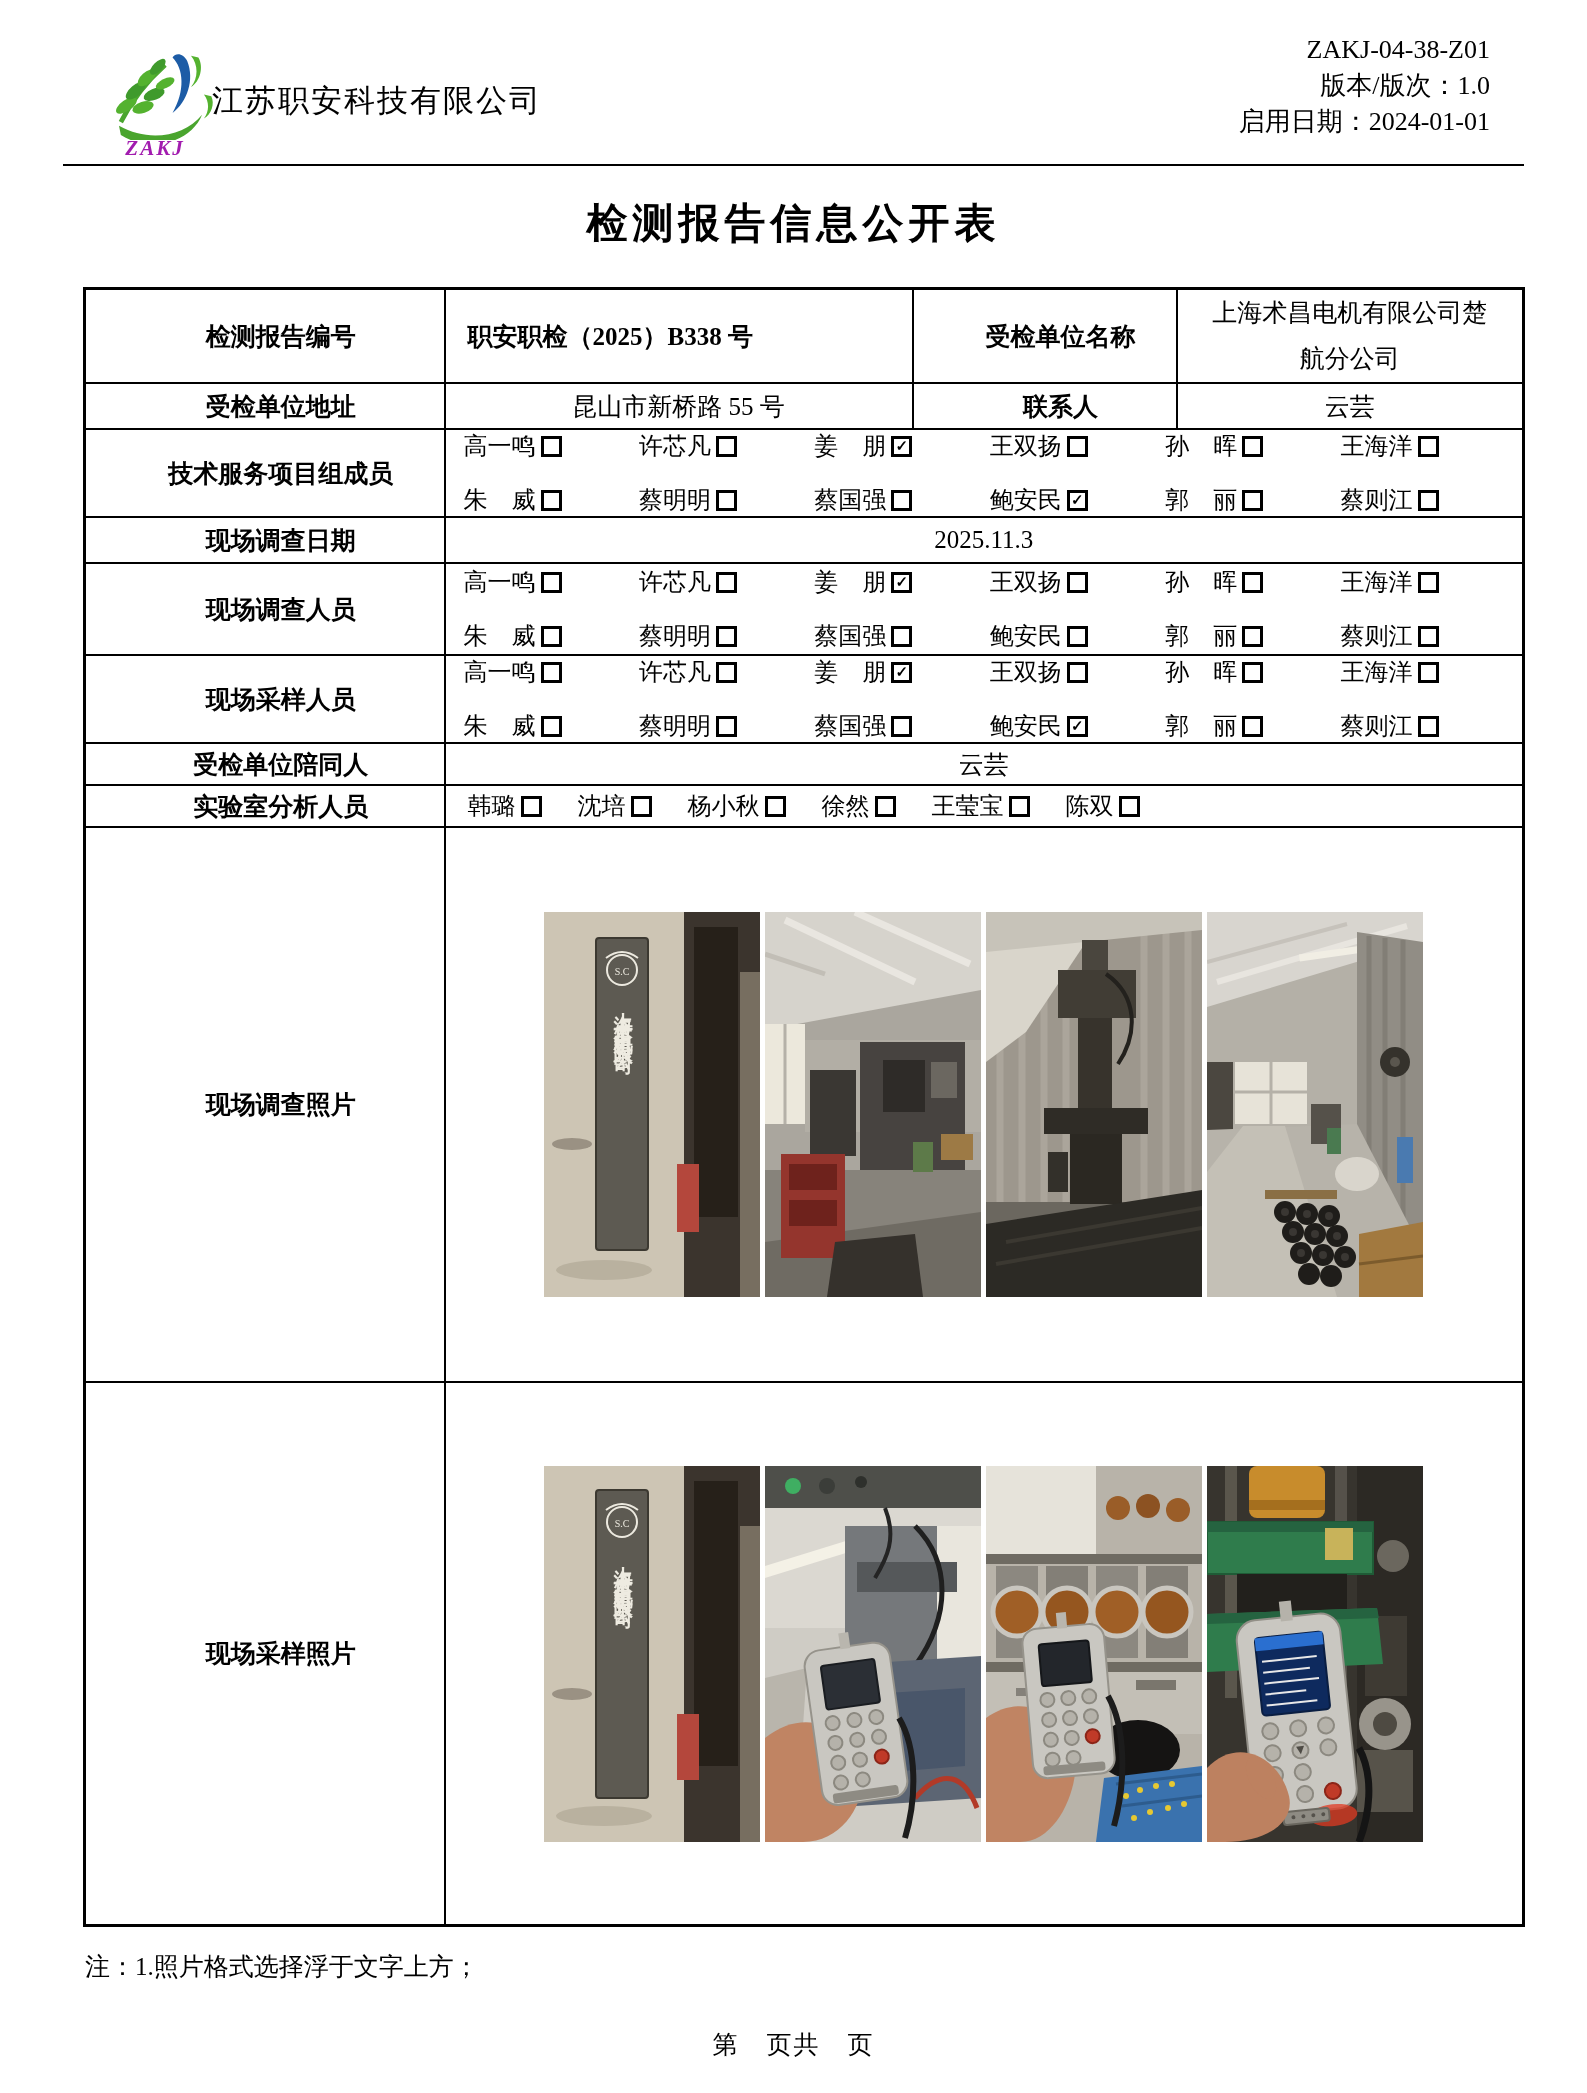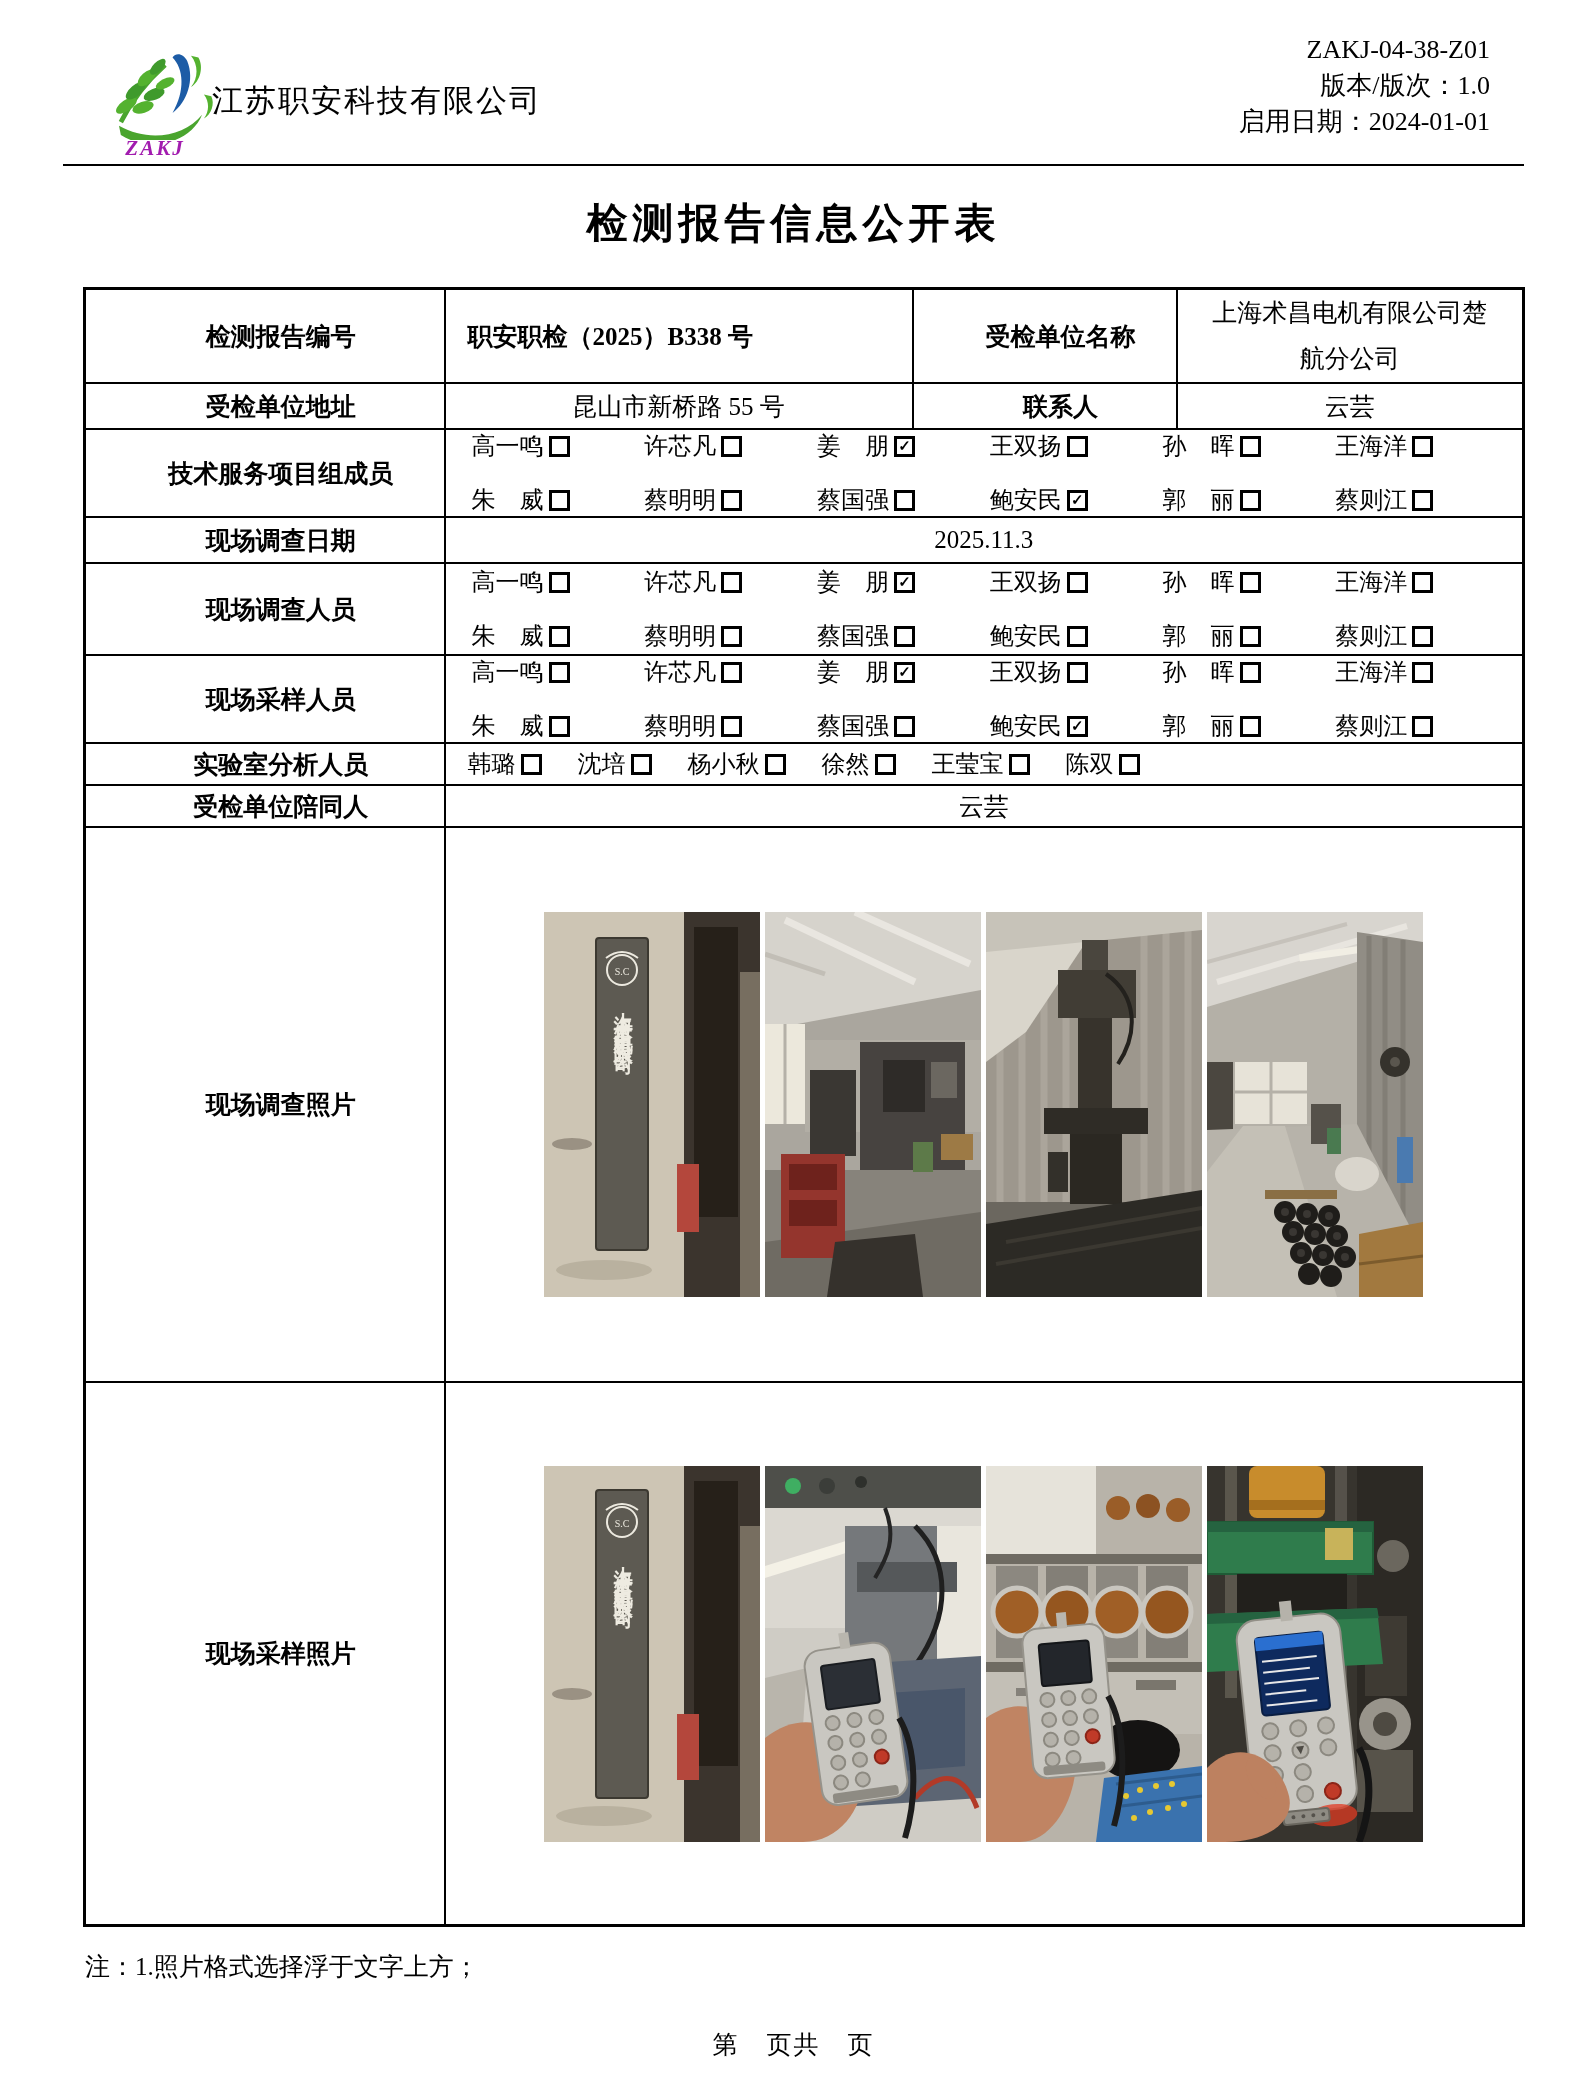--- a/index.html
+++ b/index.html
@@ -17,21 +17,21 @@
   .page-title{position:absolute;left:0;top:196px;width:100%;text-align:center;font-size:41px;font-weight:bold;letter-spacing:5px;}
   
   table.main{position:absolute;left:83px;top:287px;width:1439px;border-collapse:collapse;table-layout:fixed;border:3px solid #000;}
   td{border:2px solid #000;font-size:25px;vertical-align:middle;padding:0;overflow:hidden;}
   td.lbl{font-weight:bold;text-align:center;padding-left:32px;}
   .cval{text-align:center;}
   .bval{font-weight:bold;text-align:left;padding-left:22px;margin-top:20px;}
   .wrapval{text-align:center;padding:0 26px;line-height:46px;}
   .h84{height:84px}.h44{height:44px}.h86{height:86px}.h90{height:90px}.h40{height:40px}.h553{height:553px}.h541{height:541px}
   
-  .person-grid{display:grid;grid-template-columns:repeat(6,1fr);row-gap:22px;align-content:center;height:100%;padding:0 20px;box-sizing:border-box;}
+  .person-grid{display:grid;grid-template-columns:repeat(6,1fr);row-gap:22px;align-content:center;height:100%;padding:0 12px;box-sizing:border-box;}
   .pitem{display:flex;align-items:center;padding-left:6px;font-size:24px;}
   .pname{white-space:pre;}
   .cb{width:15px;height:15px;border:3px solid #000;display:inline-flex;align-items:center;justify-content:center;
       margin-left:5px;font-size:15px;font-weight:bold;line-height:1;flex:none;}
   .lab-grid{display:flex;align-items:center;gap:30px;height:100%;padding-left:16px;font-size:24px;}
   
   .photos{display:flex;gap:5px;justify-content:center;align-items:center;height:100%;}
   .photo{position:relative;overflow:hidden;flex:none;}
   .ph1{width:216px;height:385px;}
   .ph2{width:216px;height:376px;}
@@ -270,20 +270,25 @@
             </span>
             <span class="pitem">
               <span class="pname">蔡则江</span>
               <span class="cb"></span>
             </span>
           </div>
     </td>
   </tr>
 
   <tr>
+    <td class="lbl h40">受检单位陪同人</td>
+    <td colspan="3" class="cval">云芸</td>
+  </tr>
+
+  <tr>
     <td class="lbl h40">实验室分析人员</td>
     <td colspan="3">
       <div class="lab-grid">
             <span class="pitem">
               <span class="pname">韩璐</span>
               <span class="cb"></span>
             </span>
             <span class="pitem">
               <span class="pname">沈培</span>
               <span class="cb"></span>
@@ -299,25 +304,20 @@
             <span class="pitem">
               <span class="pname">王莹宝</span>
               <span class="cb"></span>
             </span>
             <span class="pitem">
               <span class="pname">陈双</span>
               <span class="cb"></span>
             </span>
           </div>
     </td>
-  </tr>
-
-  <tr>
-    <td class="lbl h40">受检单位陪同人</td>
-    <td colspan="3" class="cval">云芸</td>
   </tr>
 
   <tr>
     <td class="lbl h553">现场调查照片</td>
     <td colspan="3">
       <div class="photos">
 
         <div class="photo ph1">
           <svg viewBox="0 0 216 385" preserveAspectRatio="none">
             <rect width="216" height="385" fill="#cdc5b4"></rect>

